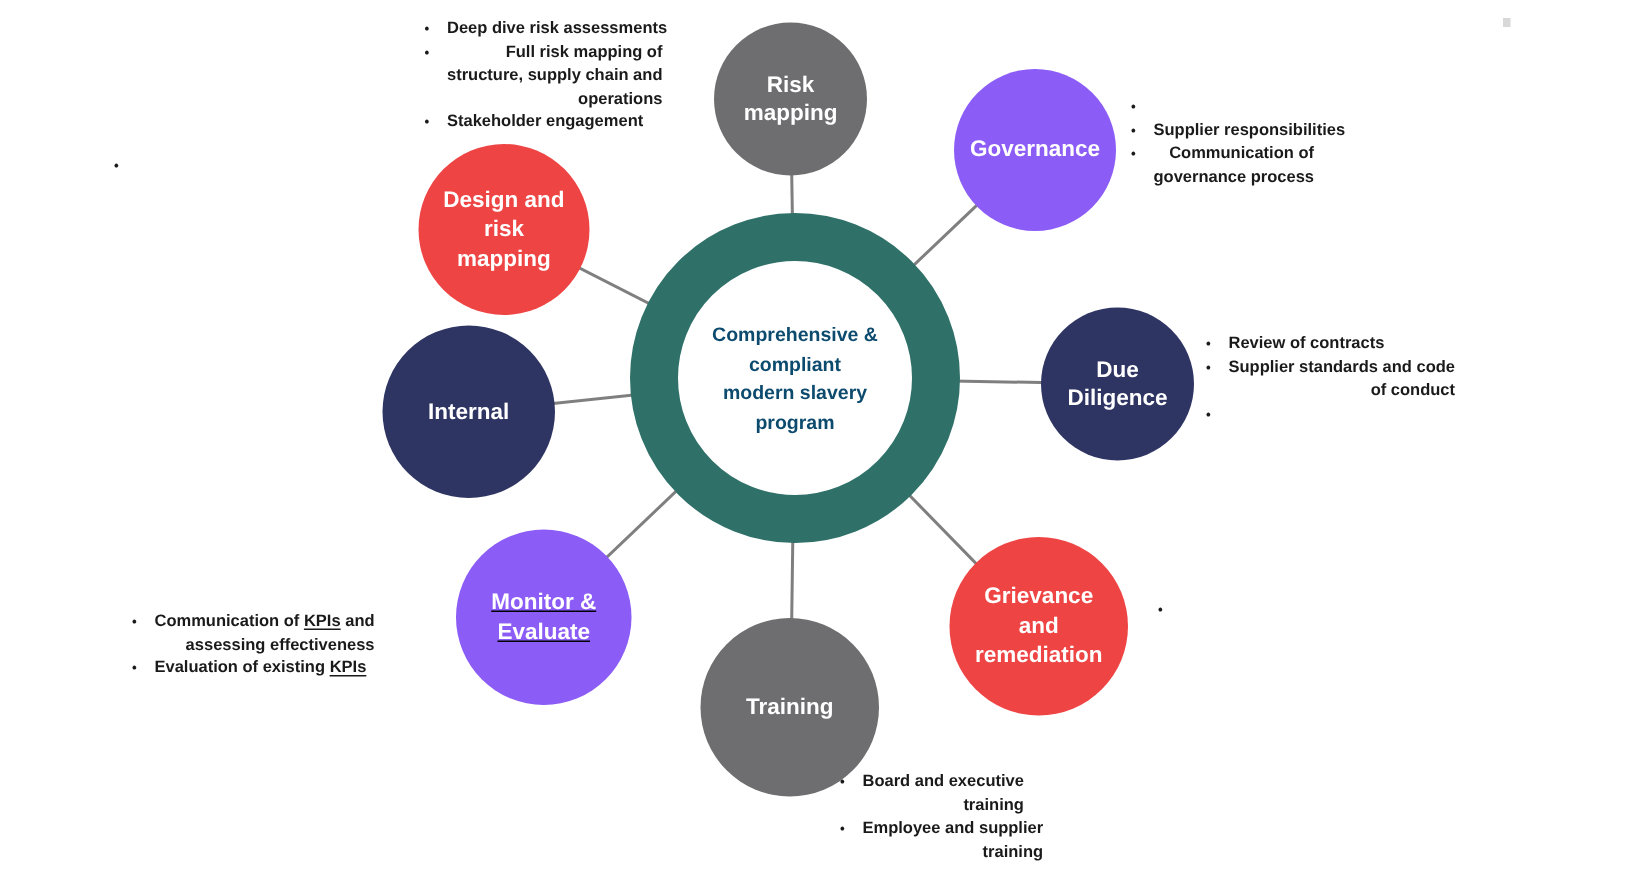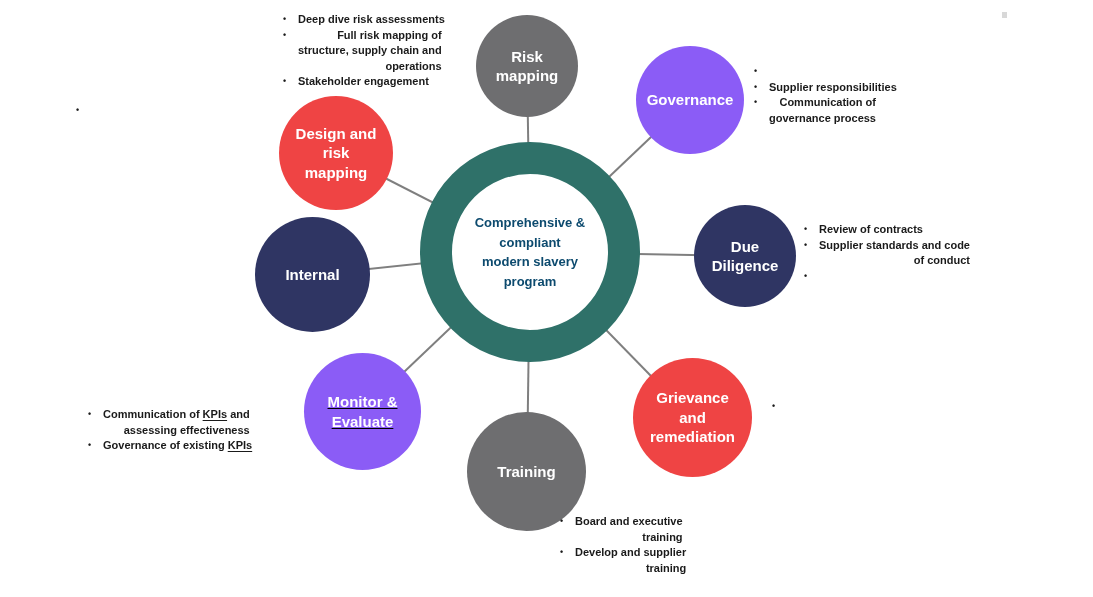--- a/index.html
+++ b/index.html
@@ -182,34 +182,34 @@
   </div>
 
   <div class="tb tb--training">
     <div class="bullet-item">
       <span class="bm">•</span>
       <span class="bt">Board and executive
 training</span>
     </div>
     <div class="bullet-item">
       <span class="bm">•</span>
-      <span class="bt">Develop and supplier
+      <span class="bt">Employee and supplier
 training</span>
     </div>
   </div>
 
   <div class="tb tb--monitor">
     <div class="bullet-item">
       <span class="bm">•</span>
       <span class="bt"><span>Communication of </span><span class="sp">KPIs</span><span> and
 assessing effectiveness</span></span>
     </div>
     <div class="bullet-item">
       <span class="bm">•</span>
-      <span class="bt"><span>Governance of existing </span><span class="sp">KPIs</span></span>
+      <span class="bt"><span>Evaluation of existing </span><span class="sp">KPIs</span></span>
     </div>
   </div>
 
 
   <div class="tb tb--design">
     <div class="bullet-item">
       <span class="bm">•</span>
     </div>
   </div>
 

